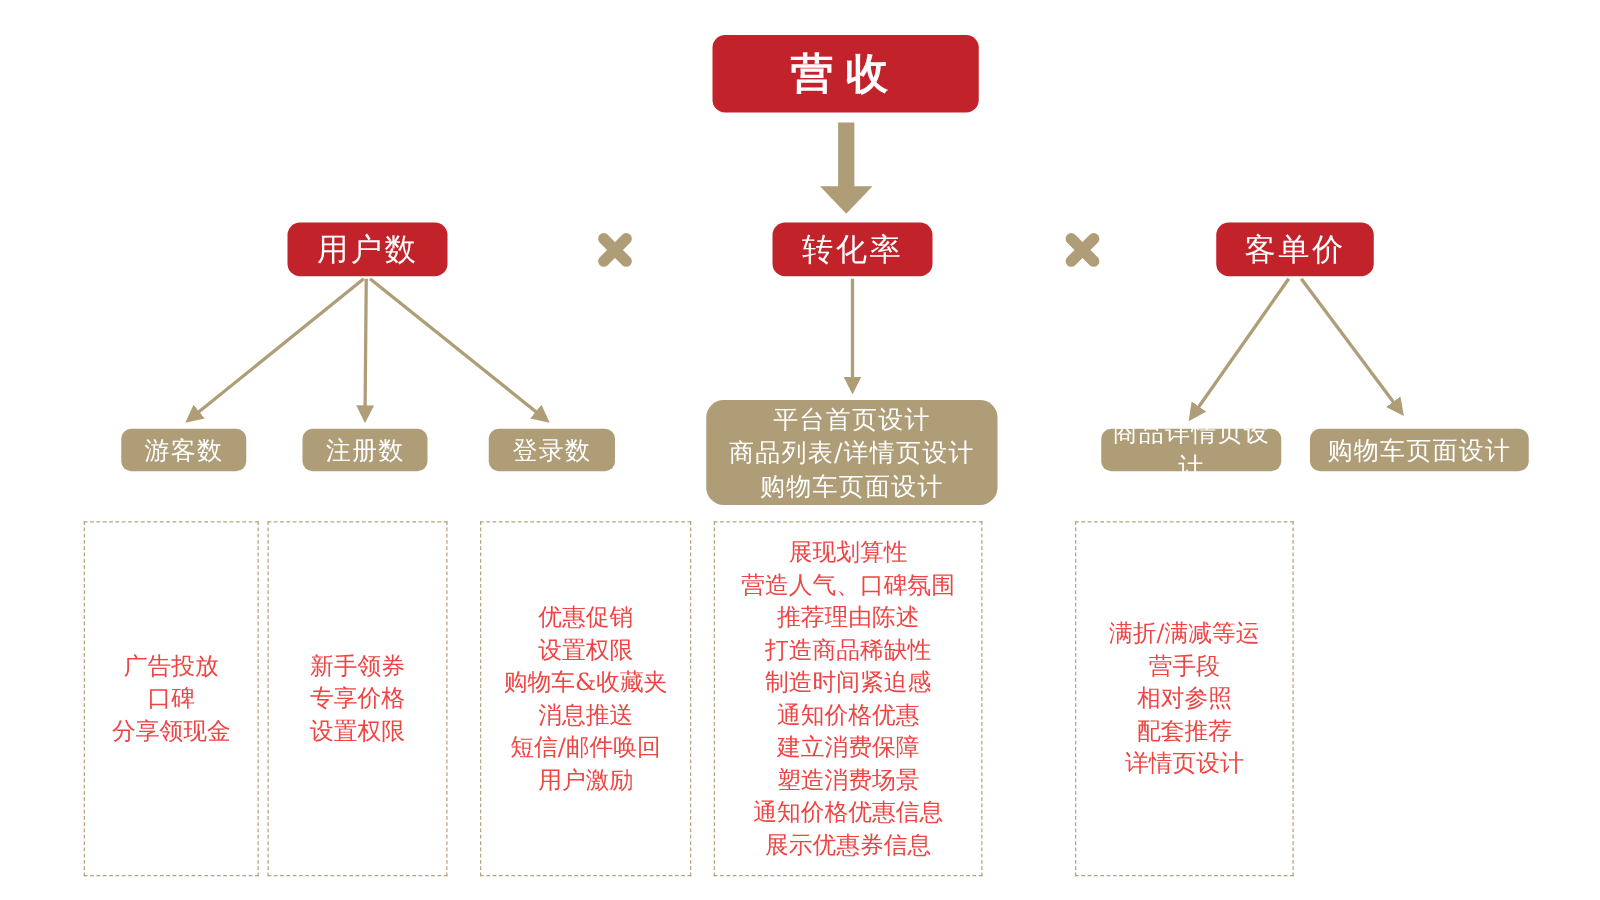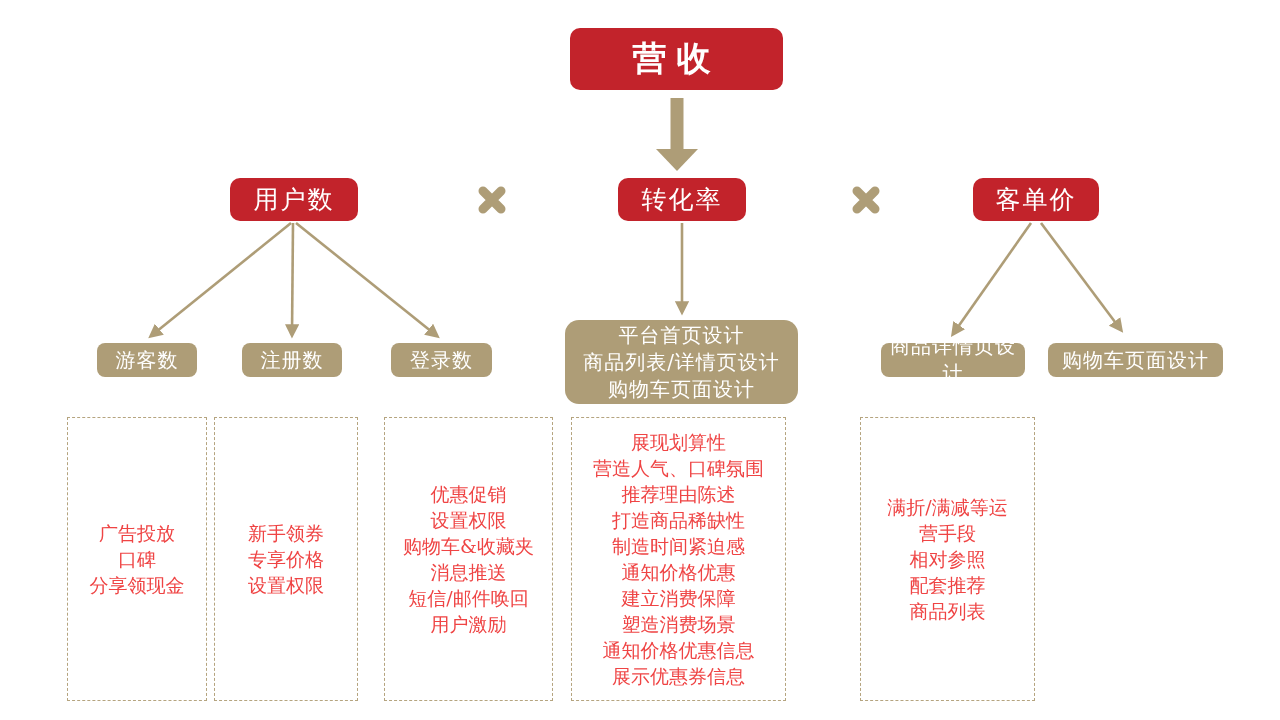--- a/index.html
+++ b/index.html
@@ -142,17 +142,17 @@
     <div>建立消费保障</div>
     <div>塑造消费场景</div>
     <div>通知价格优惠信息</div>
     <div>展示优惠券信息</div>
   </div>
 
   <div class="dash d5">
     <div>满折/满减等运营手段</div>
     <div>相对参照</div>
     <div>配套推荐</div>
-    <div>商品列表</div>
+    <div>详情页设计</div>
   </div>
 
 
 </div>
 
 </body></html>

